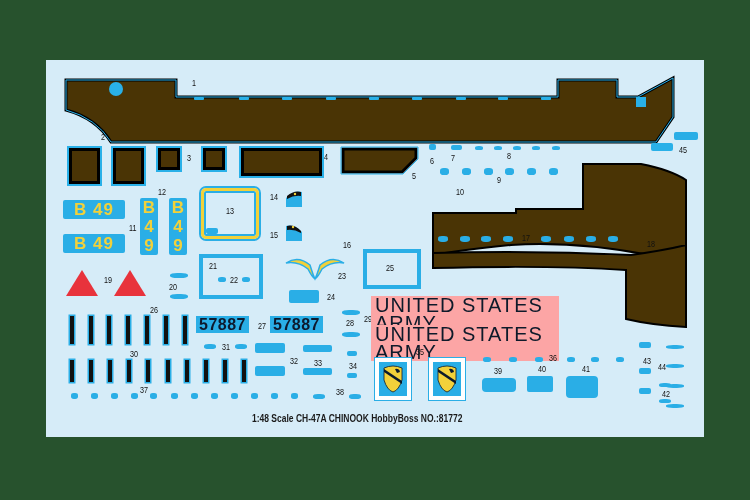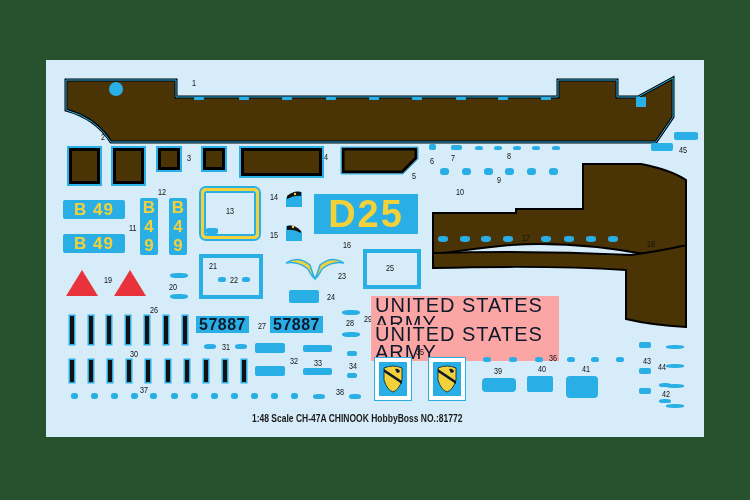--- a/index.html
+++ b/index.html
@@ -161,21 +161,20 @@
       <circle cx="11" cy="6" r="1.2" fill="#f2d13a"></circle>
   </svg>
   <span class="lbl" style="left:224px;top:133px">14</span>
   <svg class="abs" style="left:238px;top:162px" width="20" height="20">
     <path d="M2,4 Q10,2 18,10 L18,19 L2,19 Z" fill="#2aaee6"></path>
       <path d="M3,4 Q10,2 17,9 L17,11 Q10,7 3,8Z" fill="#111"></path>
       <circle cx="9" cy="5" r="1.2" fill="#f2d13a"></circle>
   </svg>
   <span class="lbl" style="left:224px;top:171px">15</span>
 
-  <div class="abs" style="left:268px;top:134px;width:104px;height:40px;background:#2aaee6;color:#f2d13a;font-weight:bold;font-size:38px;line-height:40px;text-align:center;letter-spacing:2px;font-family:'Liberation Sans',sans-serif">D25</div>
   <span class="lbl" style="left:297px;top:181px">16</span>
 
   <div class="tri" style="left:20px;top:210px"></div>
   <div class="tri" style="left:68px;top:210px"></div>
   <span class="lbl" style="left:58px;top:216px">19</span>
 
   <div class="blob" style="left:124px;top:213px;width:18px;height:5px"></div>
   <span class="lbl" style="left:123px;top:223px">20</span>
   <div class="blob" style="left:124px;top:234px;width:18px;height:5px"></div>
 

